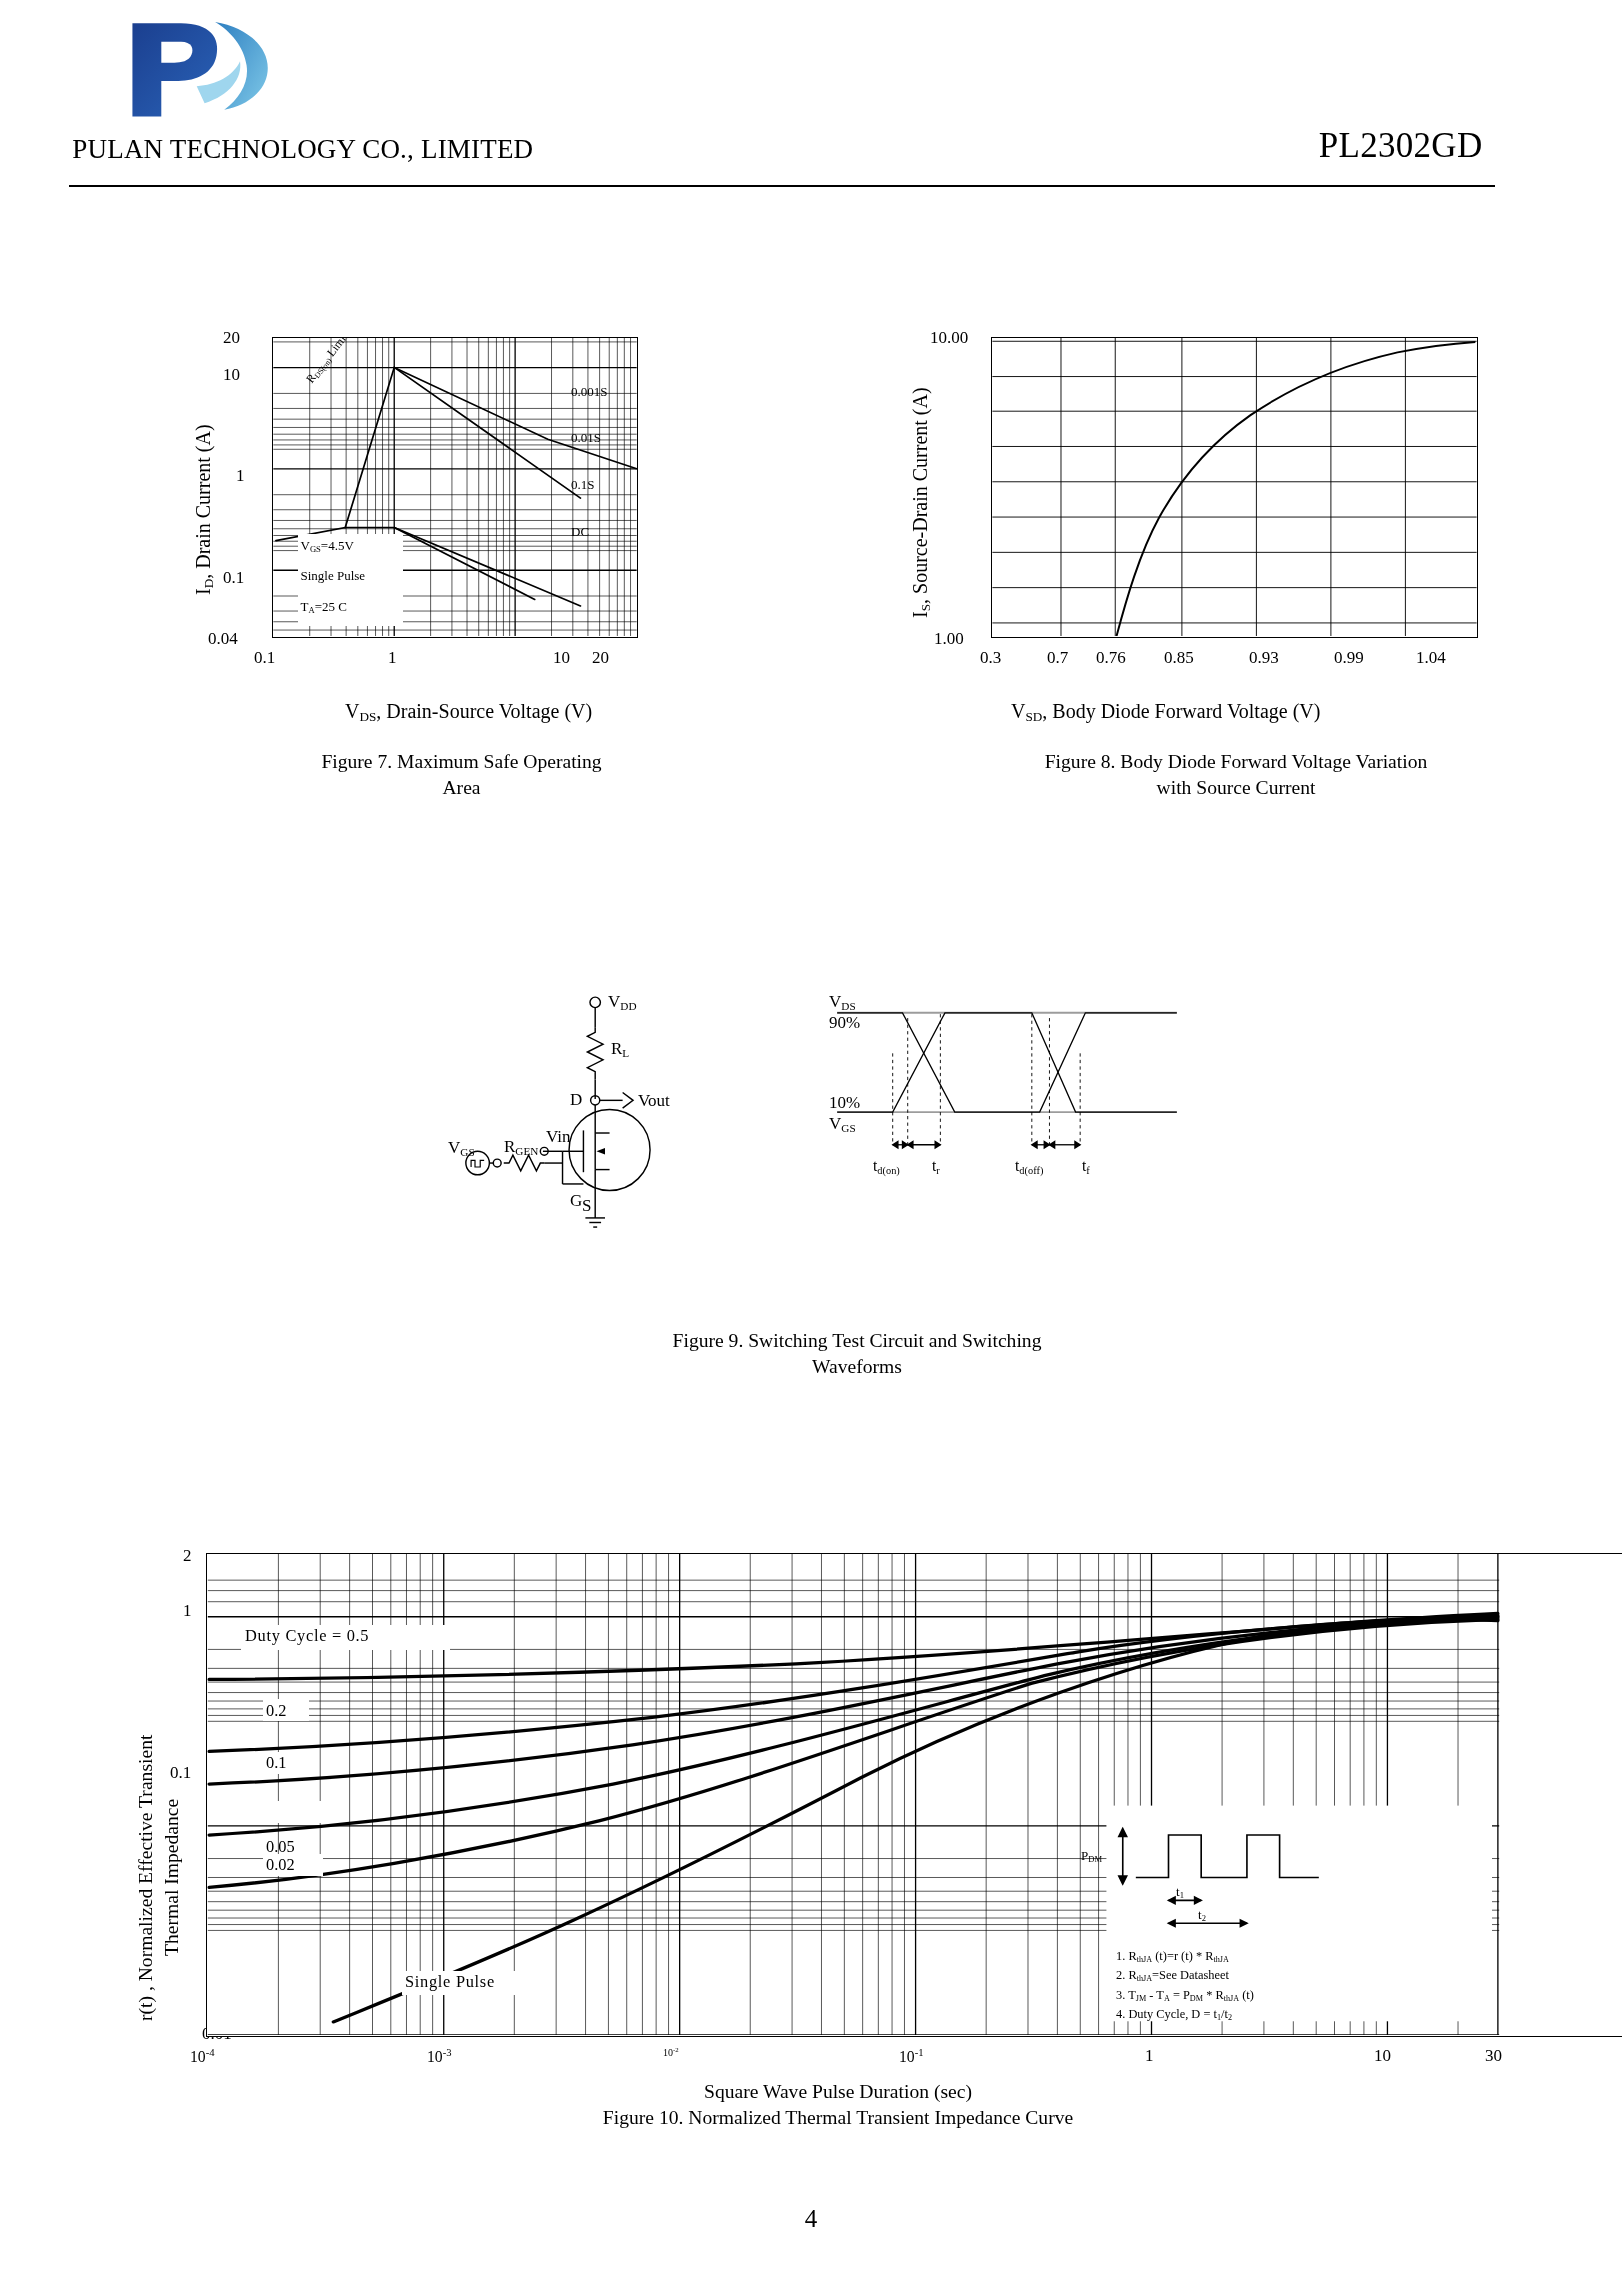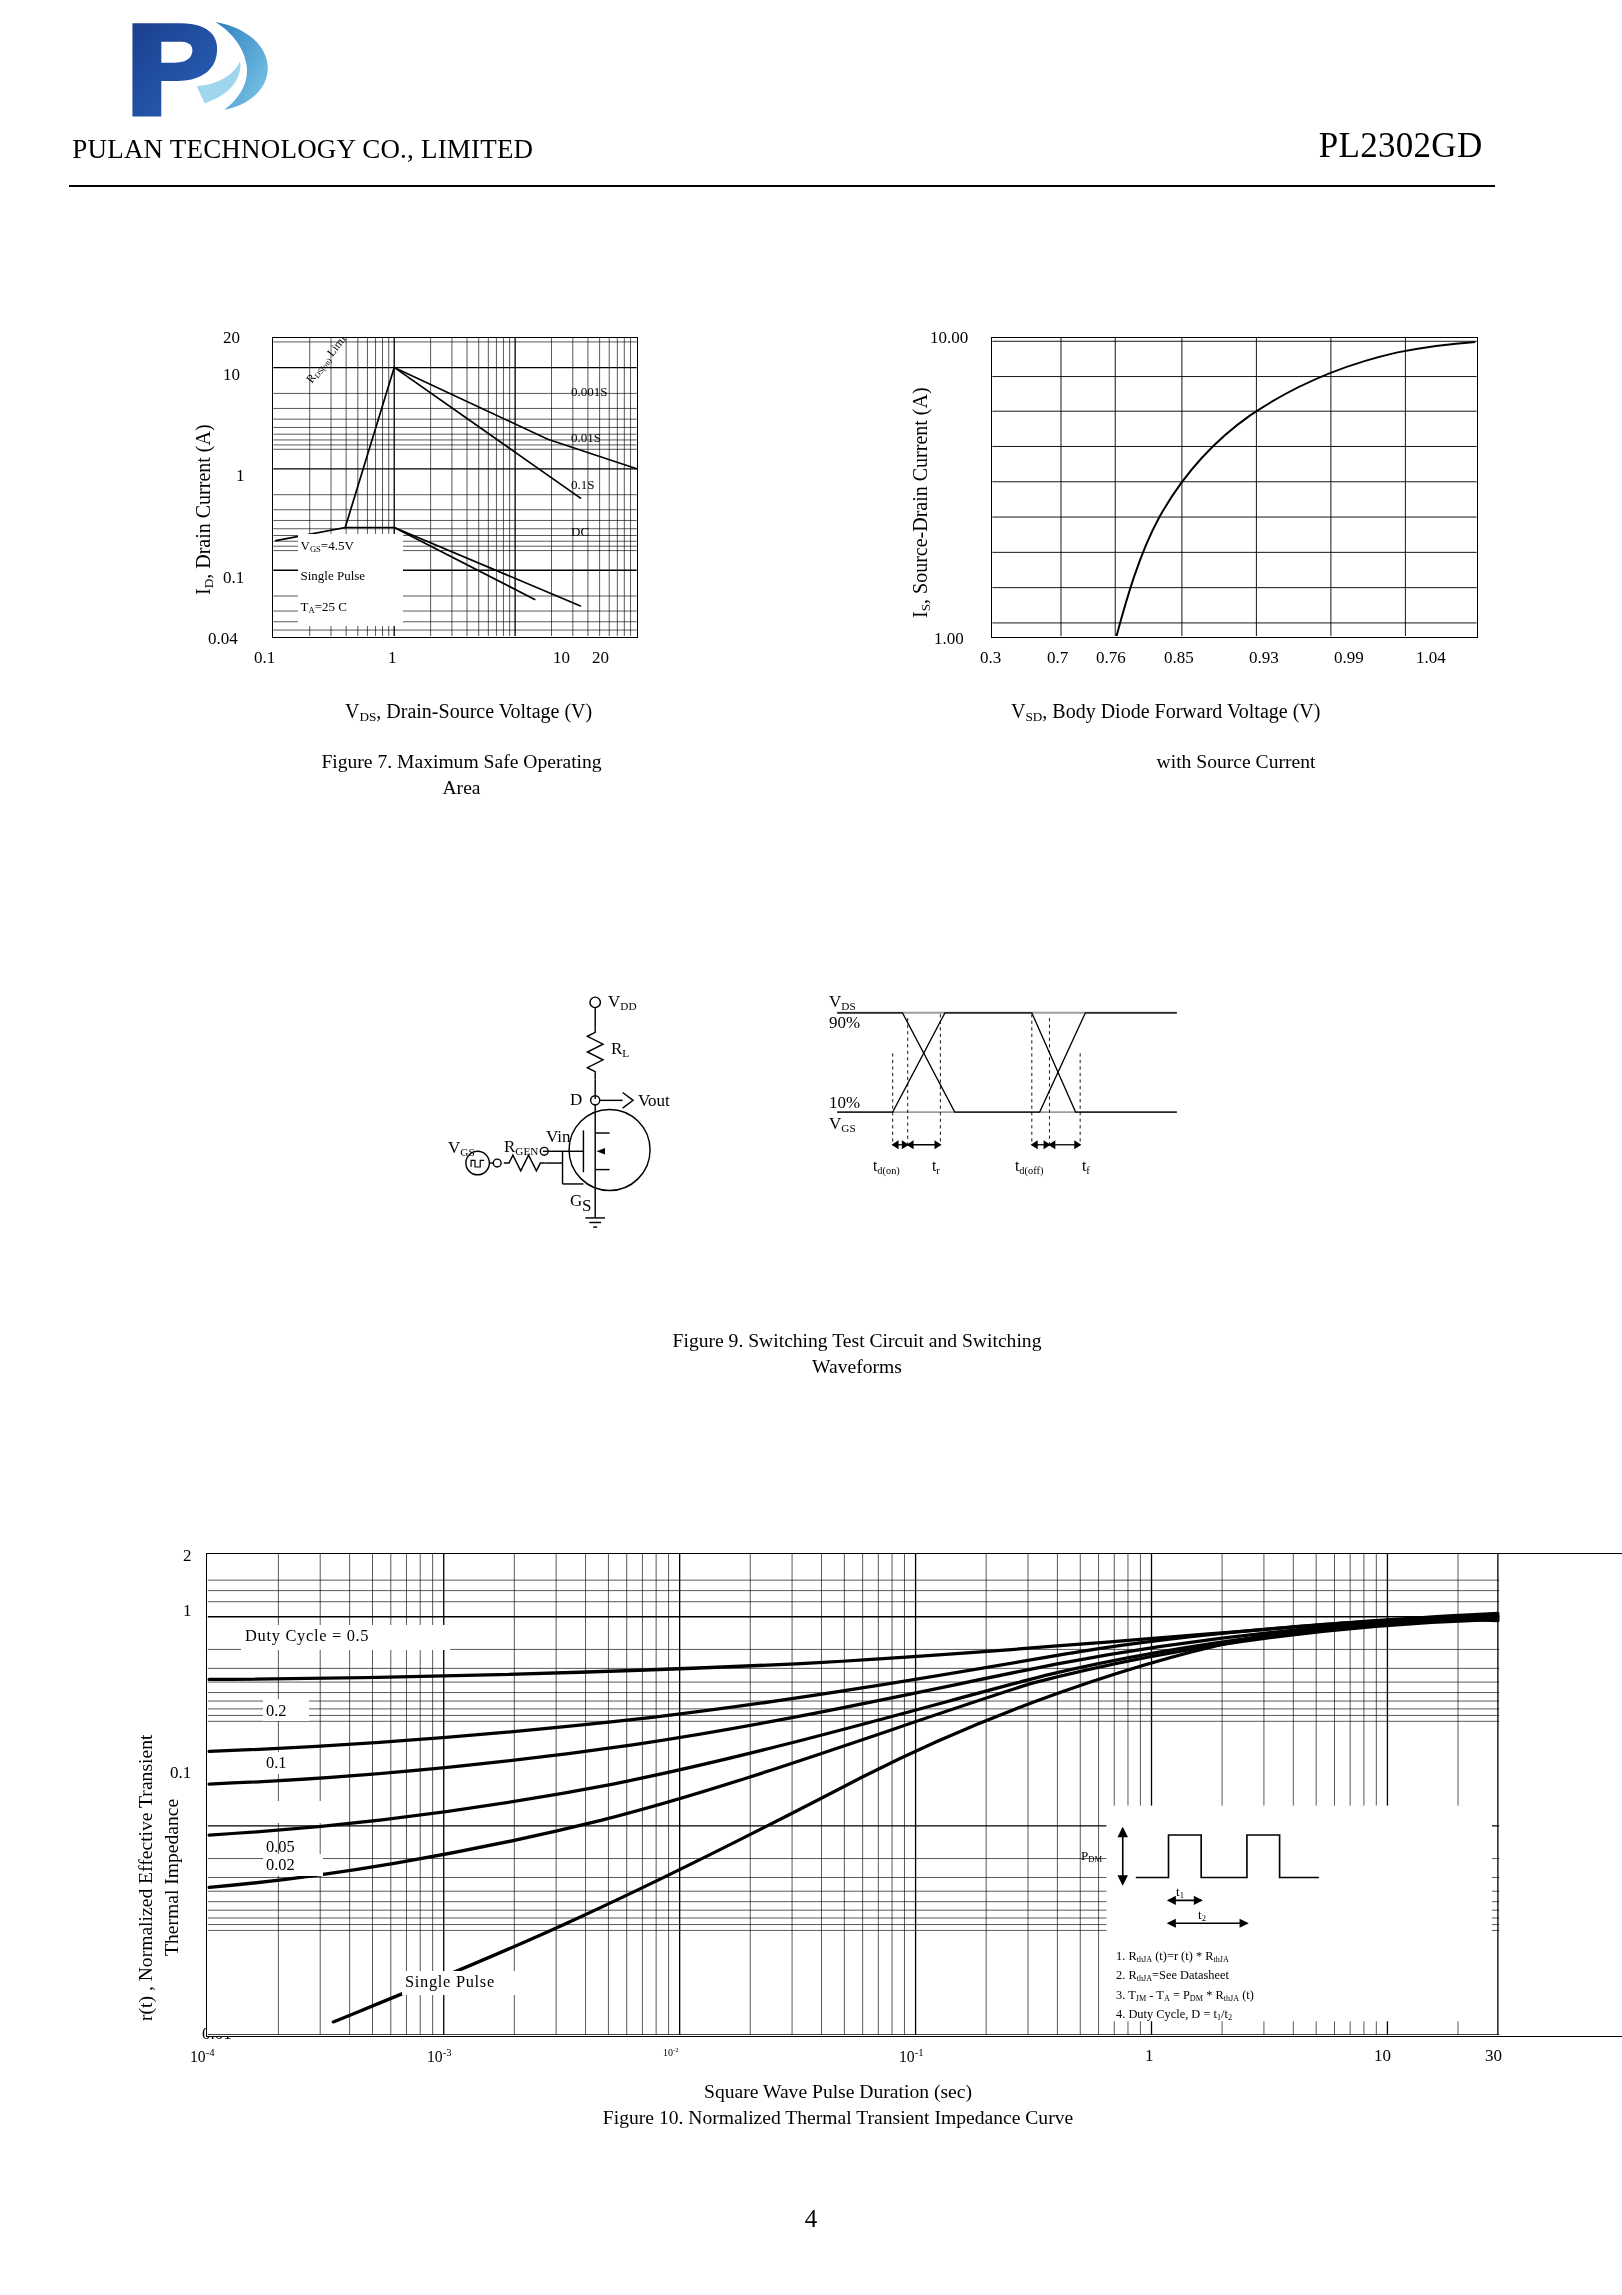--- a/index.html
+++ b/index.html
@@ -307,20 +307,21 @@
         </g>
         <path d="M190 456 C205 400 225 330 255 275 C290 212 335 160 395 118 C460 74 540 40 620 22 C670 12 710 8 739 6" stroke="#000" stroke-width="3" fill="none"></path>
       </svg>
     </div>
 
     <div class="axis-title" style="left:128px; top:386px;">
       <span>V</span><sub class="sb">SD</sub><span>, Body Diode Forward Voltage (V)</span>
     </div>
 
     <div class="fig-caption" style="left:52px; top:435px; width:602px;">
+      <div>Figure 8. Body Diode Forward Voltage Variation</div>
       <div>with Source Current</div>
     </div>
   </div>
 
   <div id="fig9">
 
     <svg width="432" height="307" viewBox="0 0 660 470" style="position:absolute; left:0; top:0;">
       <g stroke="#000" stroke-width="2.2" fill="none">
 
         <circle cx="390" cy="22" r="8"></circle>

